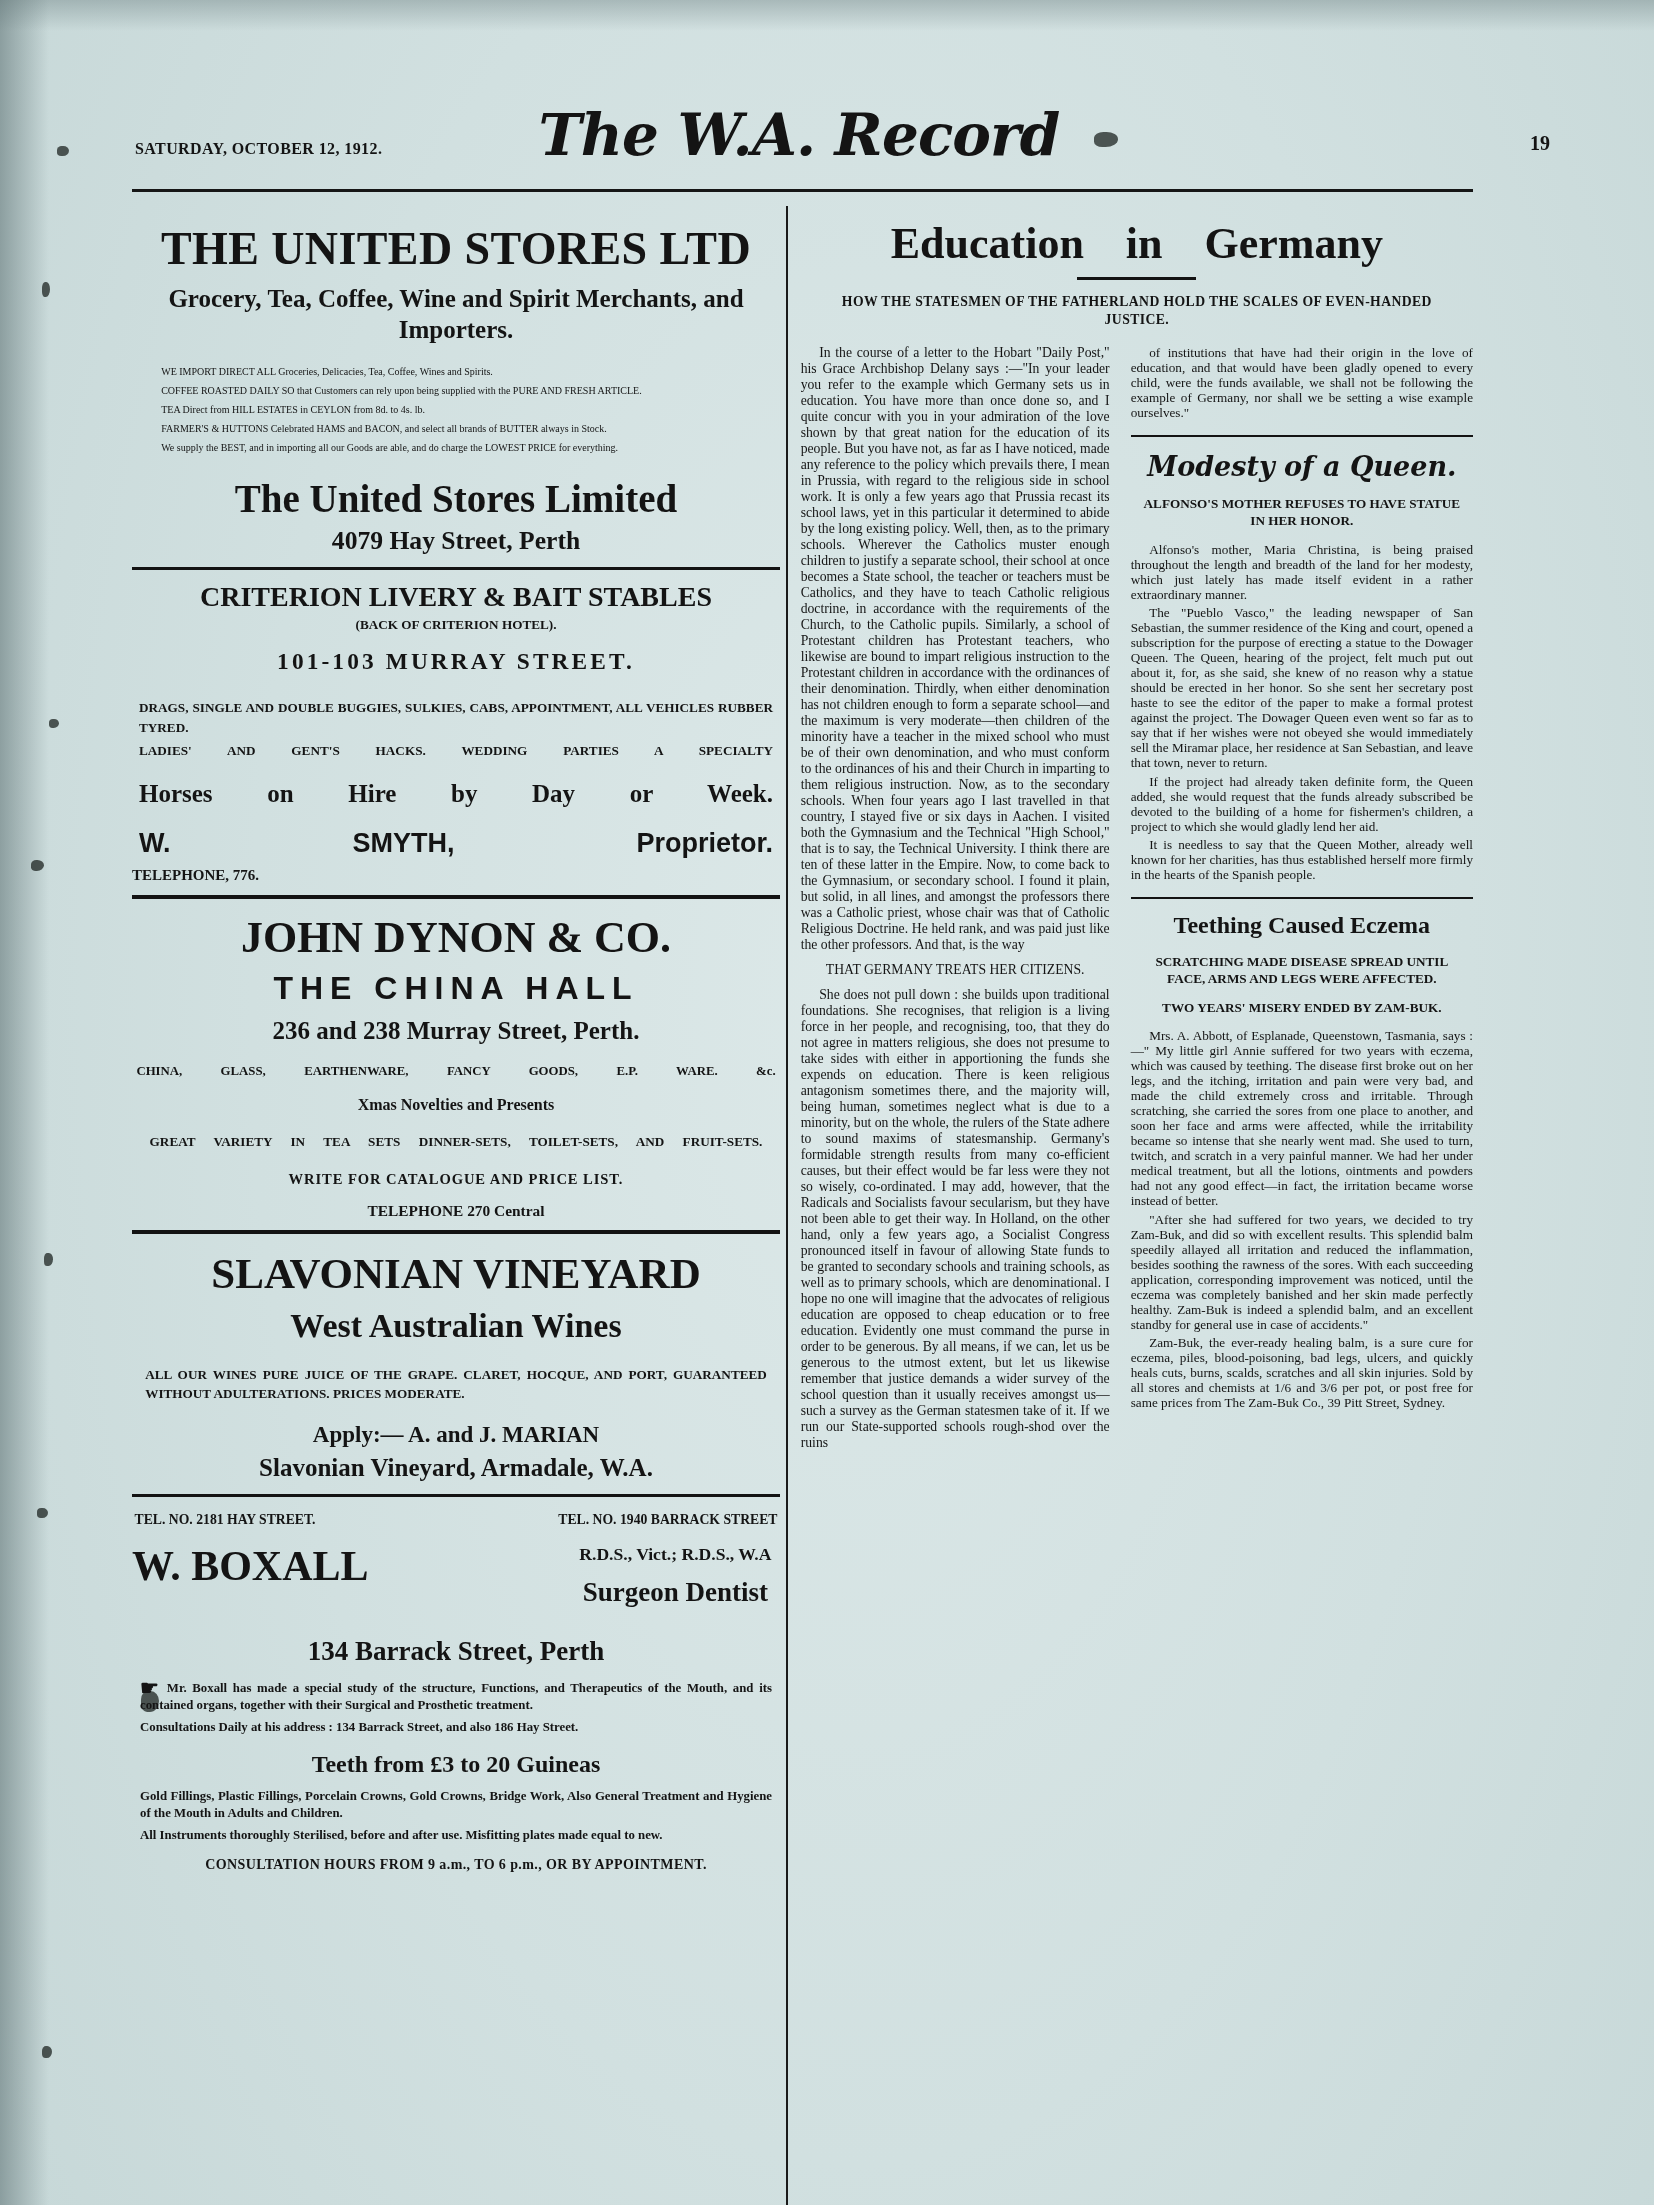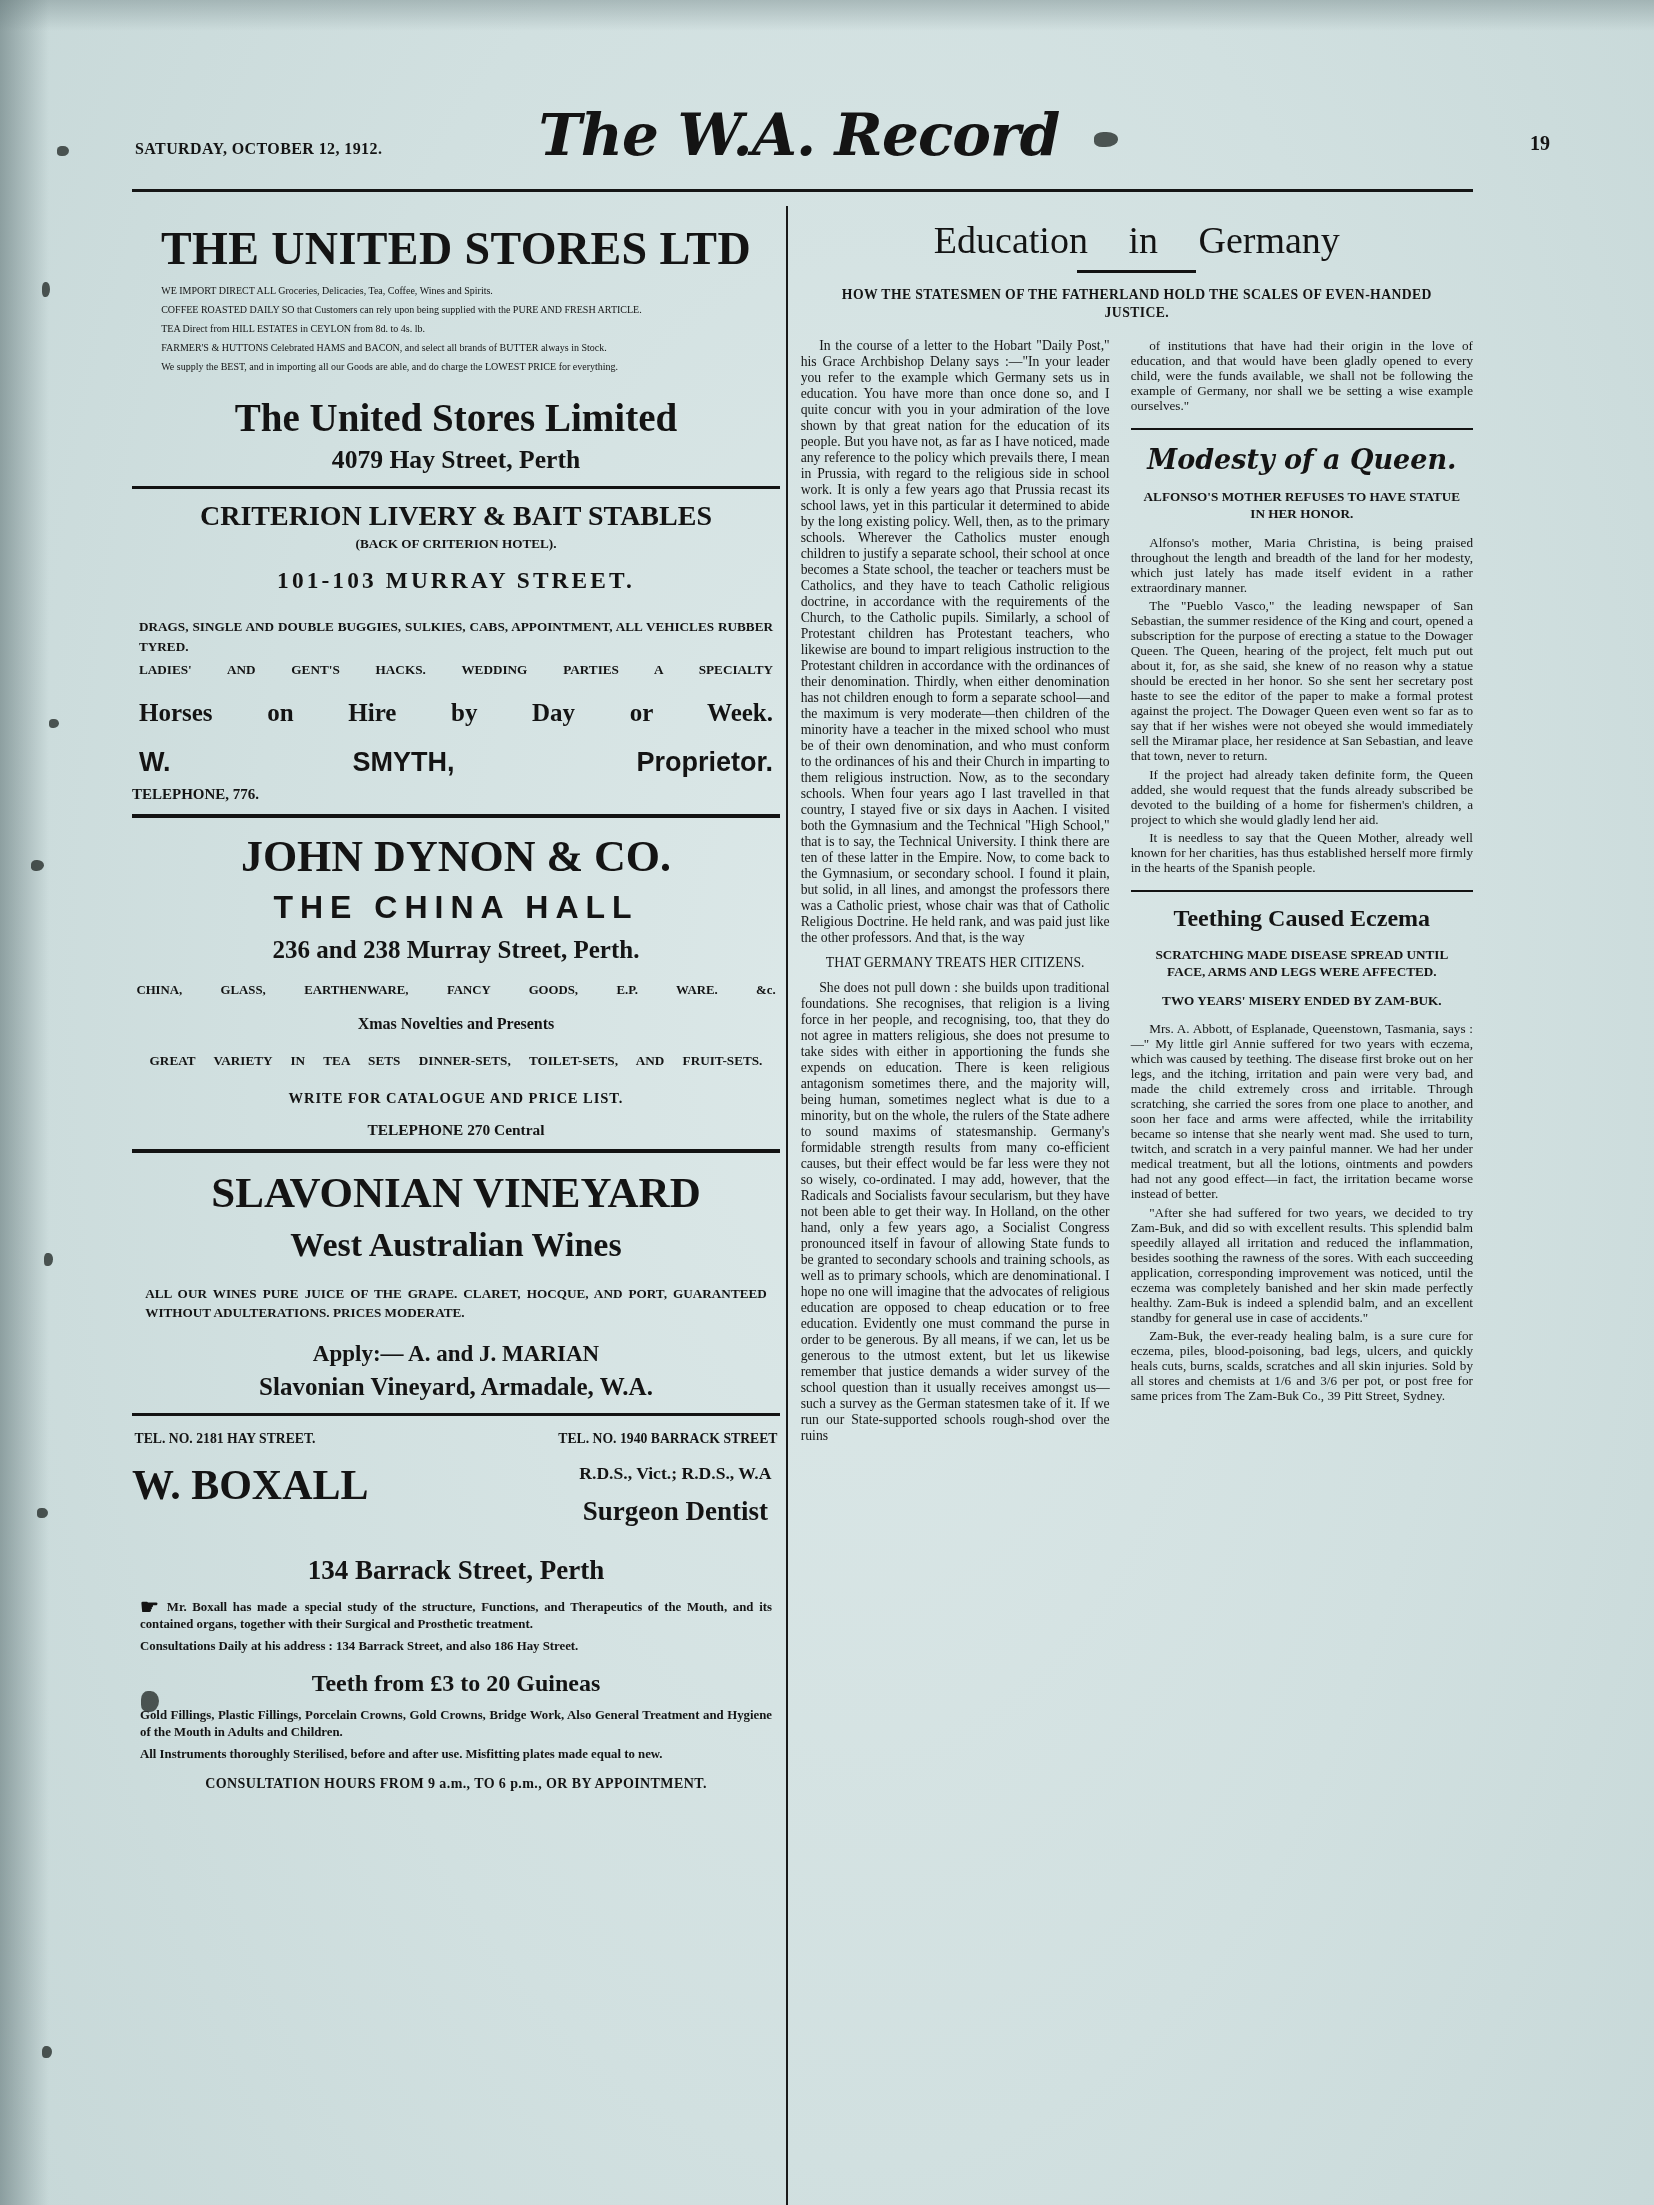--- a/index.html
+++ b/index.html
@@ -75,21 +75,21 @@
   .bx-quals { font-size:17.6px; font-weight:bold; margin:0 0 3.5px; }
   .bx-prof { font-size:27px; font-weight:bold; margin:12px; }
   .bx-addr { font-size:27px; font-weight:bold; margin:16px 0 13.2px; }
   .bx-para { font-size:12.8px; font-weight:bold; text-align:justify; line-height:17px; margin:4.4px 8px; }
   .bx-teeth { font-size:24px; font-weight:bold; margin:15px 0 10.6px; }
   .bx-hours { font-size:14px; font-weight:bold; margin:13.2px 4.4px 0; letter-spacing:0.4px; }
   .bx-hand { float:left; font-size:21px; margin:0 8px 0 0; }
 
   
   .edu-head { text-align:center; }
-  .edu-title { font-size:38px; font-weight:normal; margin:11.5px 0 0; word-spacing:31px; }
+  .edu-title { font-size:44px; font-weight:bold; margin:11.5px 0 0; word-spacing:31px; }
   .title-underline { width:119px; height:2.6px; background:#131313; margin:8.8px auto 13.2px; }
   .subhead { font-size:13.7px; font-weight:bold; text-align:center; letter-spacing:0.4px;
     line-height:17.6px; margin:0 17.6px 4.4px; }
   .news-cols { display:flex; margin-top:17px; }
   .news-col.mid { width:309px; }
   .news-col.right { flex:1; padding-left:21px; }
   .body { font-size:13.7px; line-height:16px; text-align:justify; text-indent:18.5px; margin:0 0 3.5px; }
   .news-col.right .body { font-size:13.2px; line-height:15px; }
   .crosshead { font-size:13.7px; text-align:center; margin:8.8px 0; }
   .sec-rule { height:2.2px; background:#131313; margin:15px 0 13.2px; }
@@ -118,20 +118,21 @@
   <span class="masthead">The W.A. Record</span>
   <span class="page-number">19</span>
   <div class="header-rule"></div>
 
   <div class="content">
 
     <div class="col-ads">
 
       <section class="ad">
         <h1 class="us-title">THE UNITED STORES LTD</h1>
+        <p class="us-sub">Grocery, Tea, Coffee, Wine and Spirit Merchants, and Importers.</p>
         <p class="ad-small">WE IMPORT DIRECT ALL Groceries, Delicacies, Tea, Coffee, Wines and Spirits.</p>
         <p class="ad-small">COFFEE ROASTED DAILY SO that Customers can rely upon being supplied with the PURE AND FRESH ARTICLE.</p>
         <p class="ad-small">TEA Direct from HILL ESTATES in CEYLON from 8d. to 4s. lb.</p>
         <p class="ad-small">FARMER'S &amp; HUTTONS Celebrated HAMS and BACON, and select all brands of BUTTER always in Stock.</p>
         <p class="ad-small">We supply the BEST, and in importing all our Goods are able, and do charge the LOWEST PRICE for everything.</p>
         <h2 class="us-name2">The United Stores Limited</h2>
         <p class="us-addr">4079 Hay Street, Perth</p>
       </section>
       <div class="ad-rule"></div>
 

